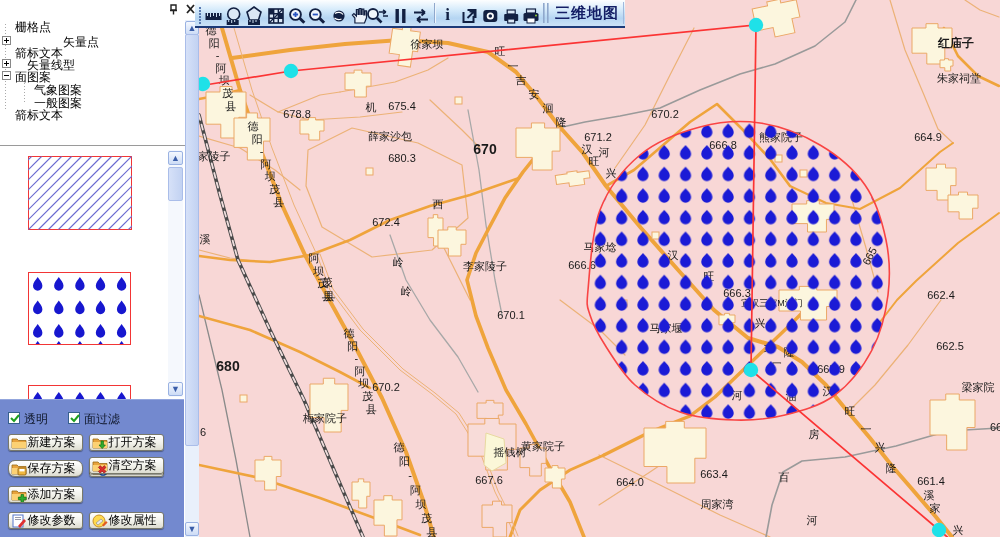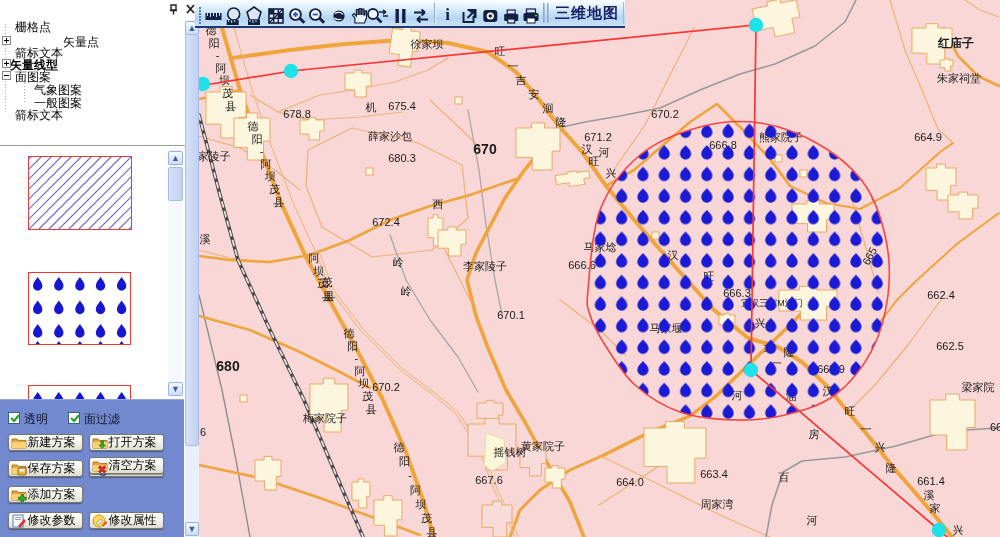--- a/index.html
+++ b/index.html
@@ -231,21 +231,21 @@
 <div id="panel">
 <div style="position:absolute;left:5px;top:24px;width:1px;height:86px;background-image:linear-gradient(#aaa 1px,transparent 1px);background-size:1px 3px;"></div>
 <div style="position:absolute;left:24px;top:80px;width:1px;height:22px;background-image:linear-gradient(#aaa 1px,transparent 1px);background-size:1px 3px;"></div>
 <div class="trow" style="left:15px;top:18.8px;">栅格点</div>
 <div class="trow" style="left:23px;top:33.5px;margin-left:40px;">矢量点</div>
 <div class="pm" style="top:35.5px;">
         <i></i>
         <b></b>
       </div>
 <div class="trow" style="left:15px;top:45px;">箭标文本</div>
-<div class="trow" style="left:10px;top:57px;font-weight:bold;">矢量线型</div>
+<div class="trow" style="left:27px;top:57px;">矢量线型</div>
 <div class="pm" style="top:59px;">
         <i></i>
         <b></b>
       </div>
 <div class="trow" style="left:15px;top:69.2px;">面图案</div>
 <div class="pm" style="top:71.2px;">
         <i></i>
       </div>
 <div class="trow" style="left:34px;top:82.2px;">气象图案</div>
 <div class="trow" style="left:34px;top:94.5px;">一般图案</div>
@@ -338,21 +338,21 @@
 <div class="cbl" style="left:84px;top:411px;">面过滤</div>
 <div class="btn" style="left:8px;top:433.5px;"><svg width="16" height="14" xmlns="http://www.w3.org/2000/svg">
           <path d="M1,3 h5 l1.5,1.5 H15 V12 H1 z" fill="#e8a33d" stroke="#9a6a14" stroke-width="0.8"></path>
           <path d="M1,6 h14 v6 H1 z" fill="#fcd173"></path>
         </svg><span style="margin-left:12px">新建方案</span></div>
 <div class="btn" style="left:89px;top:433.5px;"><svg width="16" height="14" xmlns="http://www.w3.org/2000/svg">
           <path d="M1,3 h5 l1.5,1.5 H15 V12 H1 z" fill="#e8a33d" stroke="#9a6a14" stroke-width="0.8"></path>
           <path d="M1,6 h14 v6 H1 z" fill="#fcd173"></path>
           <path d="M9,5 v4 h-2 l3.2,3.6 L13.4,9 h-2 V5 z" fill="#2fae2f" stroke="#137013" stroke-width="0.7"></path>
         </svg><span style="margin-left:12px">打开方案</span></div>
-<div class="btn" style="left:8px;top:459.5px;"><svg width="16" height="14" xmlns="http://www.w3.org/2000/svg">
+<div class="btn" style="left:8px;top:459.5px;border-radius:7px;"><svg width="16" height="14" xmlns="http://www.w3.org/2000/svg">
           <path d="M1,3 h5 l1.5,1.5 H15 V12 H1 z" fill="#e8a33d" stroke="#9a6a14" stroke-width="0.8"></path>
           <path d="M1,6 h14 v6 H1 z" fill="#fcd173"></path>
           <rect x="7" y="6" width="8" height="7" rx="1" fill="#f0b840" stroke="#8a5a10" stroke-width="0.8"></rect>
           <rect x="8.5" y="7" width="5" height="2.4" fill="#fff"></rect>
         </svg><span style="margin-left:12px">保存方案</span></div>
 <div class="btn" style="left:89px;top:459.5px;"><svg width="16" height="14" xmlns="http://www.w3.org/2000/svg">
           <path d="M1,3 h5 l1.5,1.5 H15 V12 H1 z" fill="#e8a33d" stroke="#9a6a14" stroke-width="0.8"></path>
           <path d="M1,6 h14 v6 H1 z" fill="#fcd173"></path>
           <circle cx="11" cy="9.5" r="4.2" fill="#2f6fd0" stroke="#1a4c9c" stroke-width="0.7"></circle>
           <rect x="10.4" y="7" width="1.4" height="1.4" fill="#fff"></rect>

